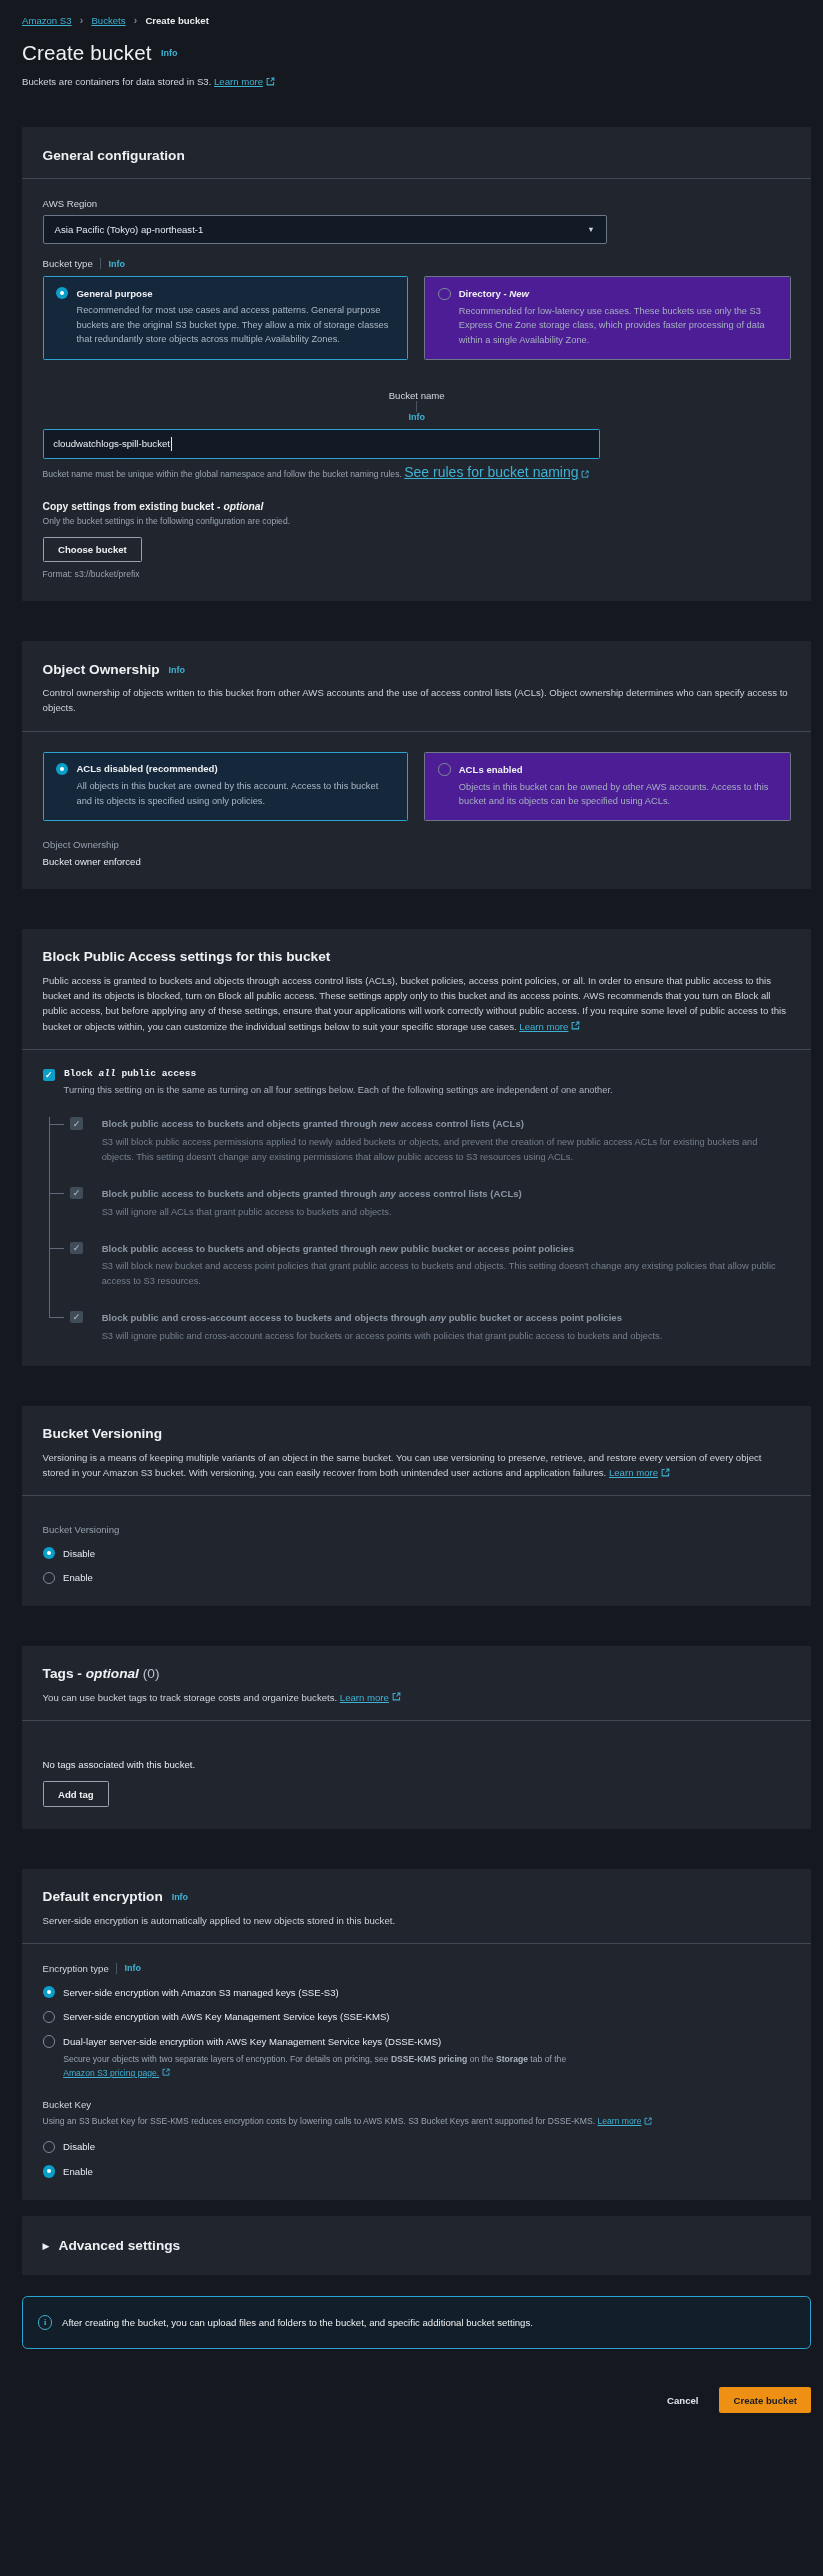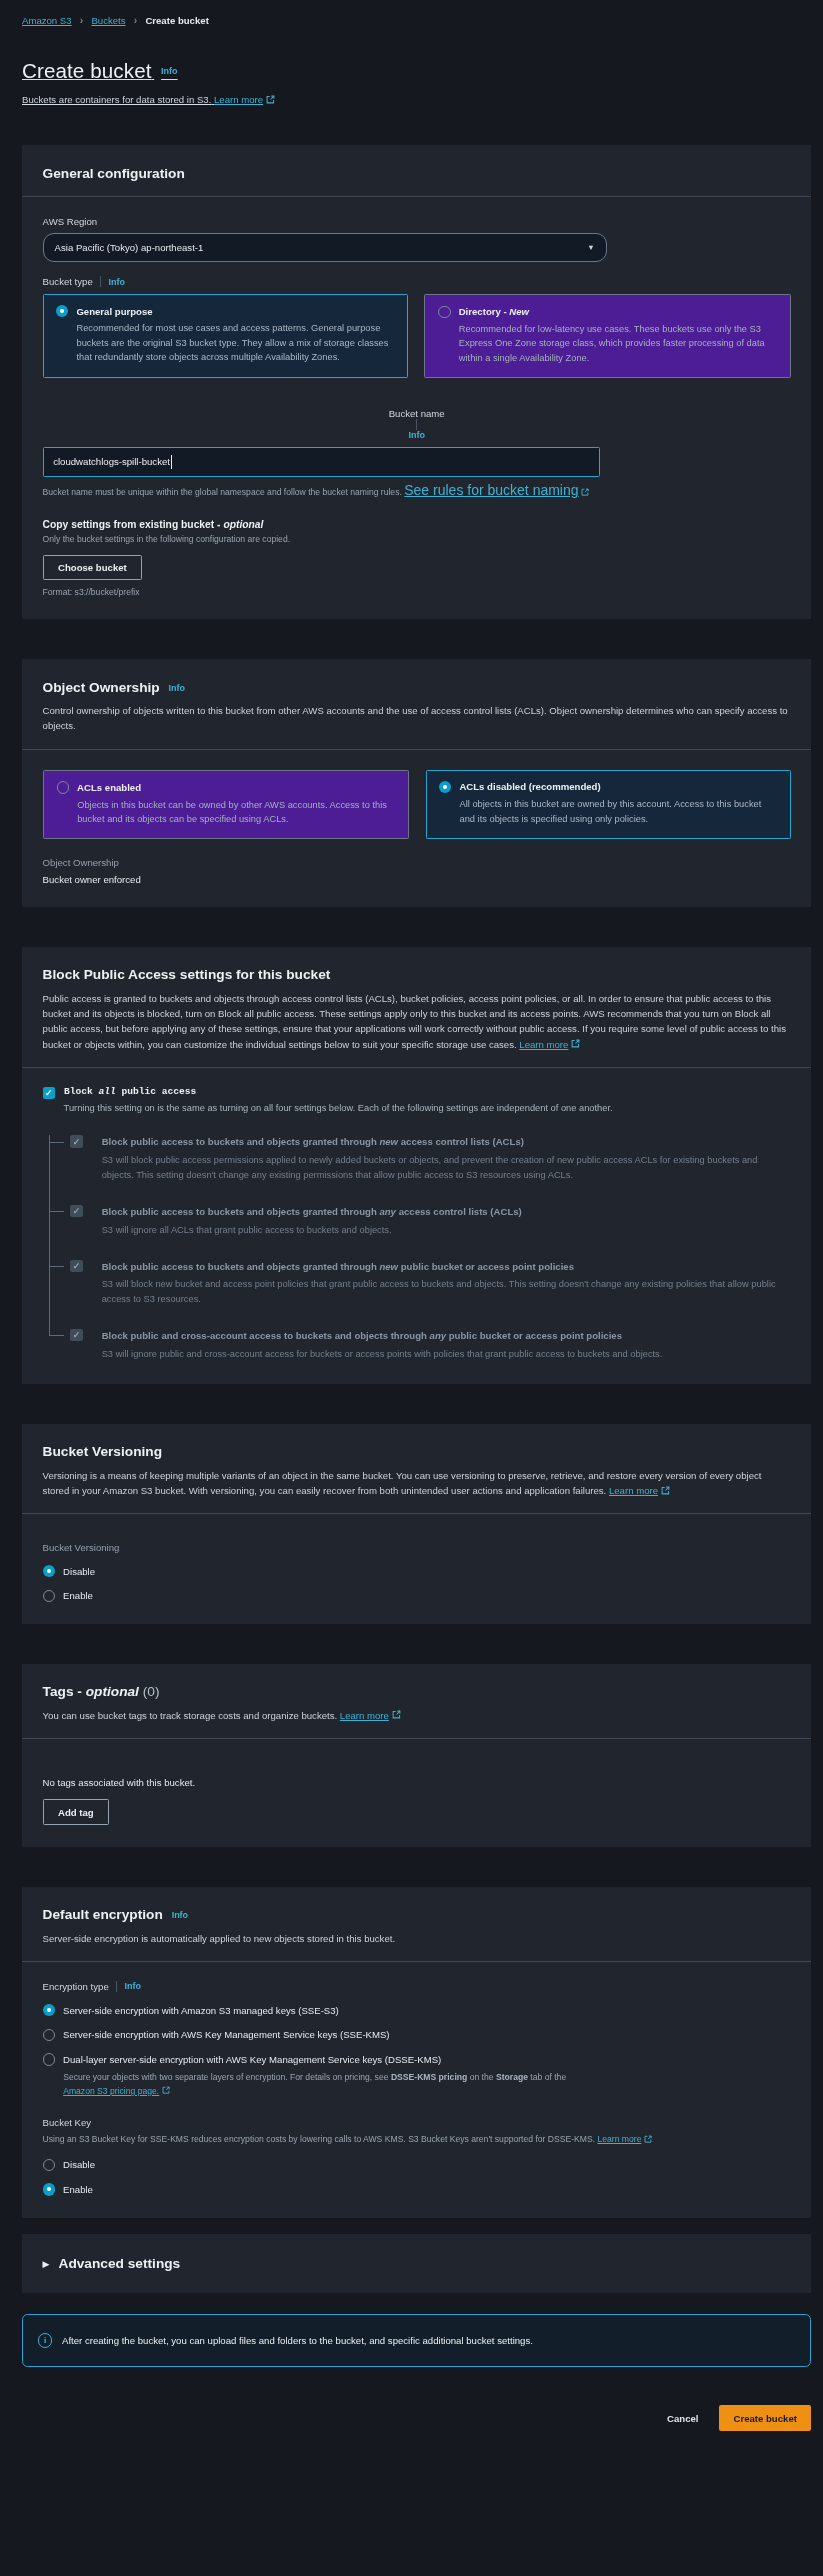--- a/index.html
+++ b/index.html
@@ -11,21 +11,21 @@
   }
   .content { padding:15px 11.7px 18px 22px; }
 
   
   .breadcrumb { display:flex; align-items:center; gap:8.2px; font-size:9.6px; }
   .breadcrumb a { color:#3fb2d4; text-decoration:underline; cursor:pointer; }
   .crumb-sep { color:#7a8593; font-size:10.3px; font-weight:700; }
   .crumb-current { color:#e8ecf0; font-weight:700; }
 
   
-  .page-head { margin-top:33px;text-decoration:underline; }
+  .page-head { margin-top:15px; }
   h1 { font-size:20.6px; font-weight:400; color:#eef1f3; display:inline; letter-spacing:0.1px; }
   .info-link { color:#3fb2d4; font-weight:700; font-size:9px; cursor:pointer; }
   .h1-info { margin-left:6.9px; vertical-align:4.1px; }
   .page-sub { margin-top:11px; color:#cfd6dd; }
 
   a.ext-link { color:#3fb2d4; text-decoration:underline; cursor:pointer; white-space:nowrap; }
   .ext-ic { width:9px; height:9px; margin-left:2.7px; vertical-align:-0.7px; }
 
   
   .panel { background:#21262e; margin-top:16.5px; border-radius:0.7px; }
@@ -37,21 +37,21 @@
   .panel-body { padding:19px 20.6px 22px 20.6px; }
 
   .field-label { color:#d0d7de; font-size:9.6px; }
   .label-row { display:flex; align-items:center; }
   .vdiv { width:0.7px; height:11px; background:#4a5462; margin:0 7.5px; }
   .muted-label { color:#95a0ae; }
 
   
   .select-box {
     margin-top:6.9px; width:564px; height:29px; background:#121a25;
-    border:0.7px solid #6b7787; border-radius:11px; display:flex;
+    border:0.7px solid #6b7787; border-radius:2px; display:flex;
     align-items:center; justify-content:space-between; padding:0 11px; cursor:pointer;
   }
   .select-box .val { color:#e6ebf0; }
   .caret { color:#cfd6dd; font-size:7.5px; }
   .text-input {
     margin-top:6.9px; width:557px; height:30px; background:#121a25;
     border:1.4px solid #2ba4d1; border-radius:1.4px; display:flex;
     align-items:center; padding:0 9.6px; color:#eef1f3; cursor:text;
   }
   .caret-bar { display:inline-block; width:1.4px; height:13.7px; background:#e8edf2; margin-left:0.7px; }
@@ -234,33 +234,33 @@
 
   <section class="panel">
     <div class="panel-head">
       <h2>Object Ownership</h2>
       <span class="info-link head-info">Info</span>
       <div class="panel-desc">Control ownership of objects written to this bucket from other AWS accounts and the use of access control lists (ACLs). Object ownership determines who can specify access to objects.</div>
     </div>
     <div class="panel-divider"></div>
     <div class="panel-body">
       <div class="tiles" style="margin-top:1.4px;">
+        <div class="tile selected">
+          <div class="tile-head">
+            <span class="radio checked"></span>
+            <span class="tile-title">ACLs disabled (recommended)</span>
+          </div>
+          <div class="tile-desc">All objects in this bucket are owned by this account. Access to this bucket and its objects is specified using only policies.</div>
+        </div>
         <div class="tile">
           <div class="tile-head">
             <span class="radio"></span>
             <span class="tile-title">ACLs enabled</span>
           </div>
           <div class="tile-desc">Objects in this bucket can be owned by other AWS accounts. Access to this bucket and its objects can be specified using ACLs.</div>
-        </div>
-        <div class="tile selected">
-          <div class="tile-head">
-            <span class="radio checked"></span>
-            <span class="tile-title">ACLs disabled (recommended)</span>
-          </div>
-          <div class="tile-desc">All objects in this bucket are owned by this account. Access to this bucket and its objects is specified using only policies.</div>
         </div>
       </div>
       <div class="kv">
         <div class="muted-label">Object Ownership</div>
         <div class="v">Bucket owner enforced</div>
       </div>
     </div>
   </section>
 
   <section class="panel">

